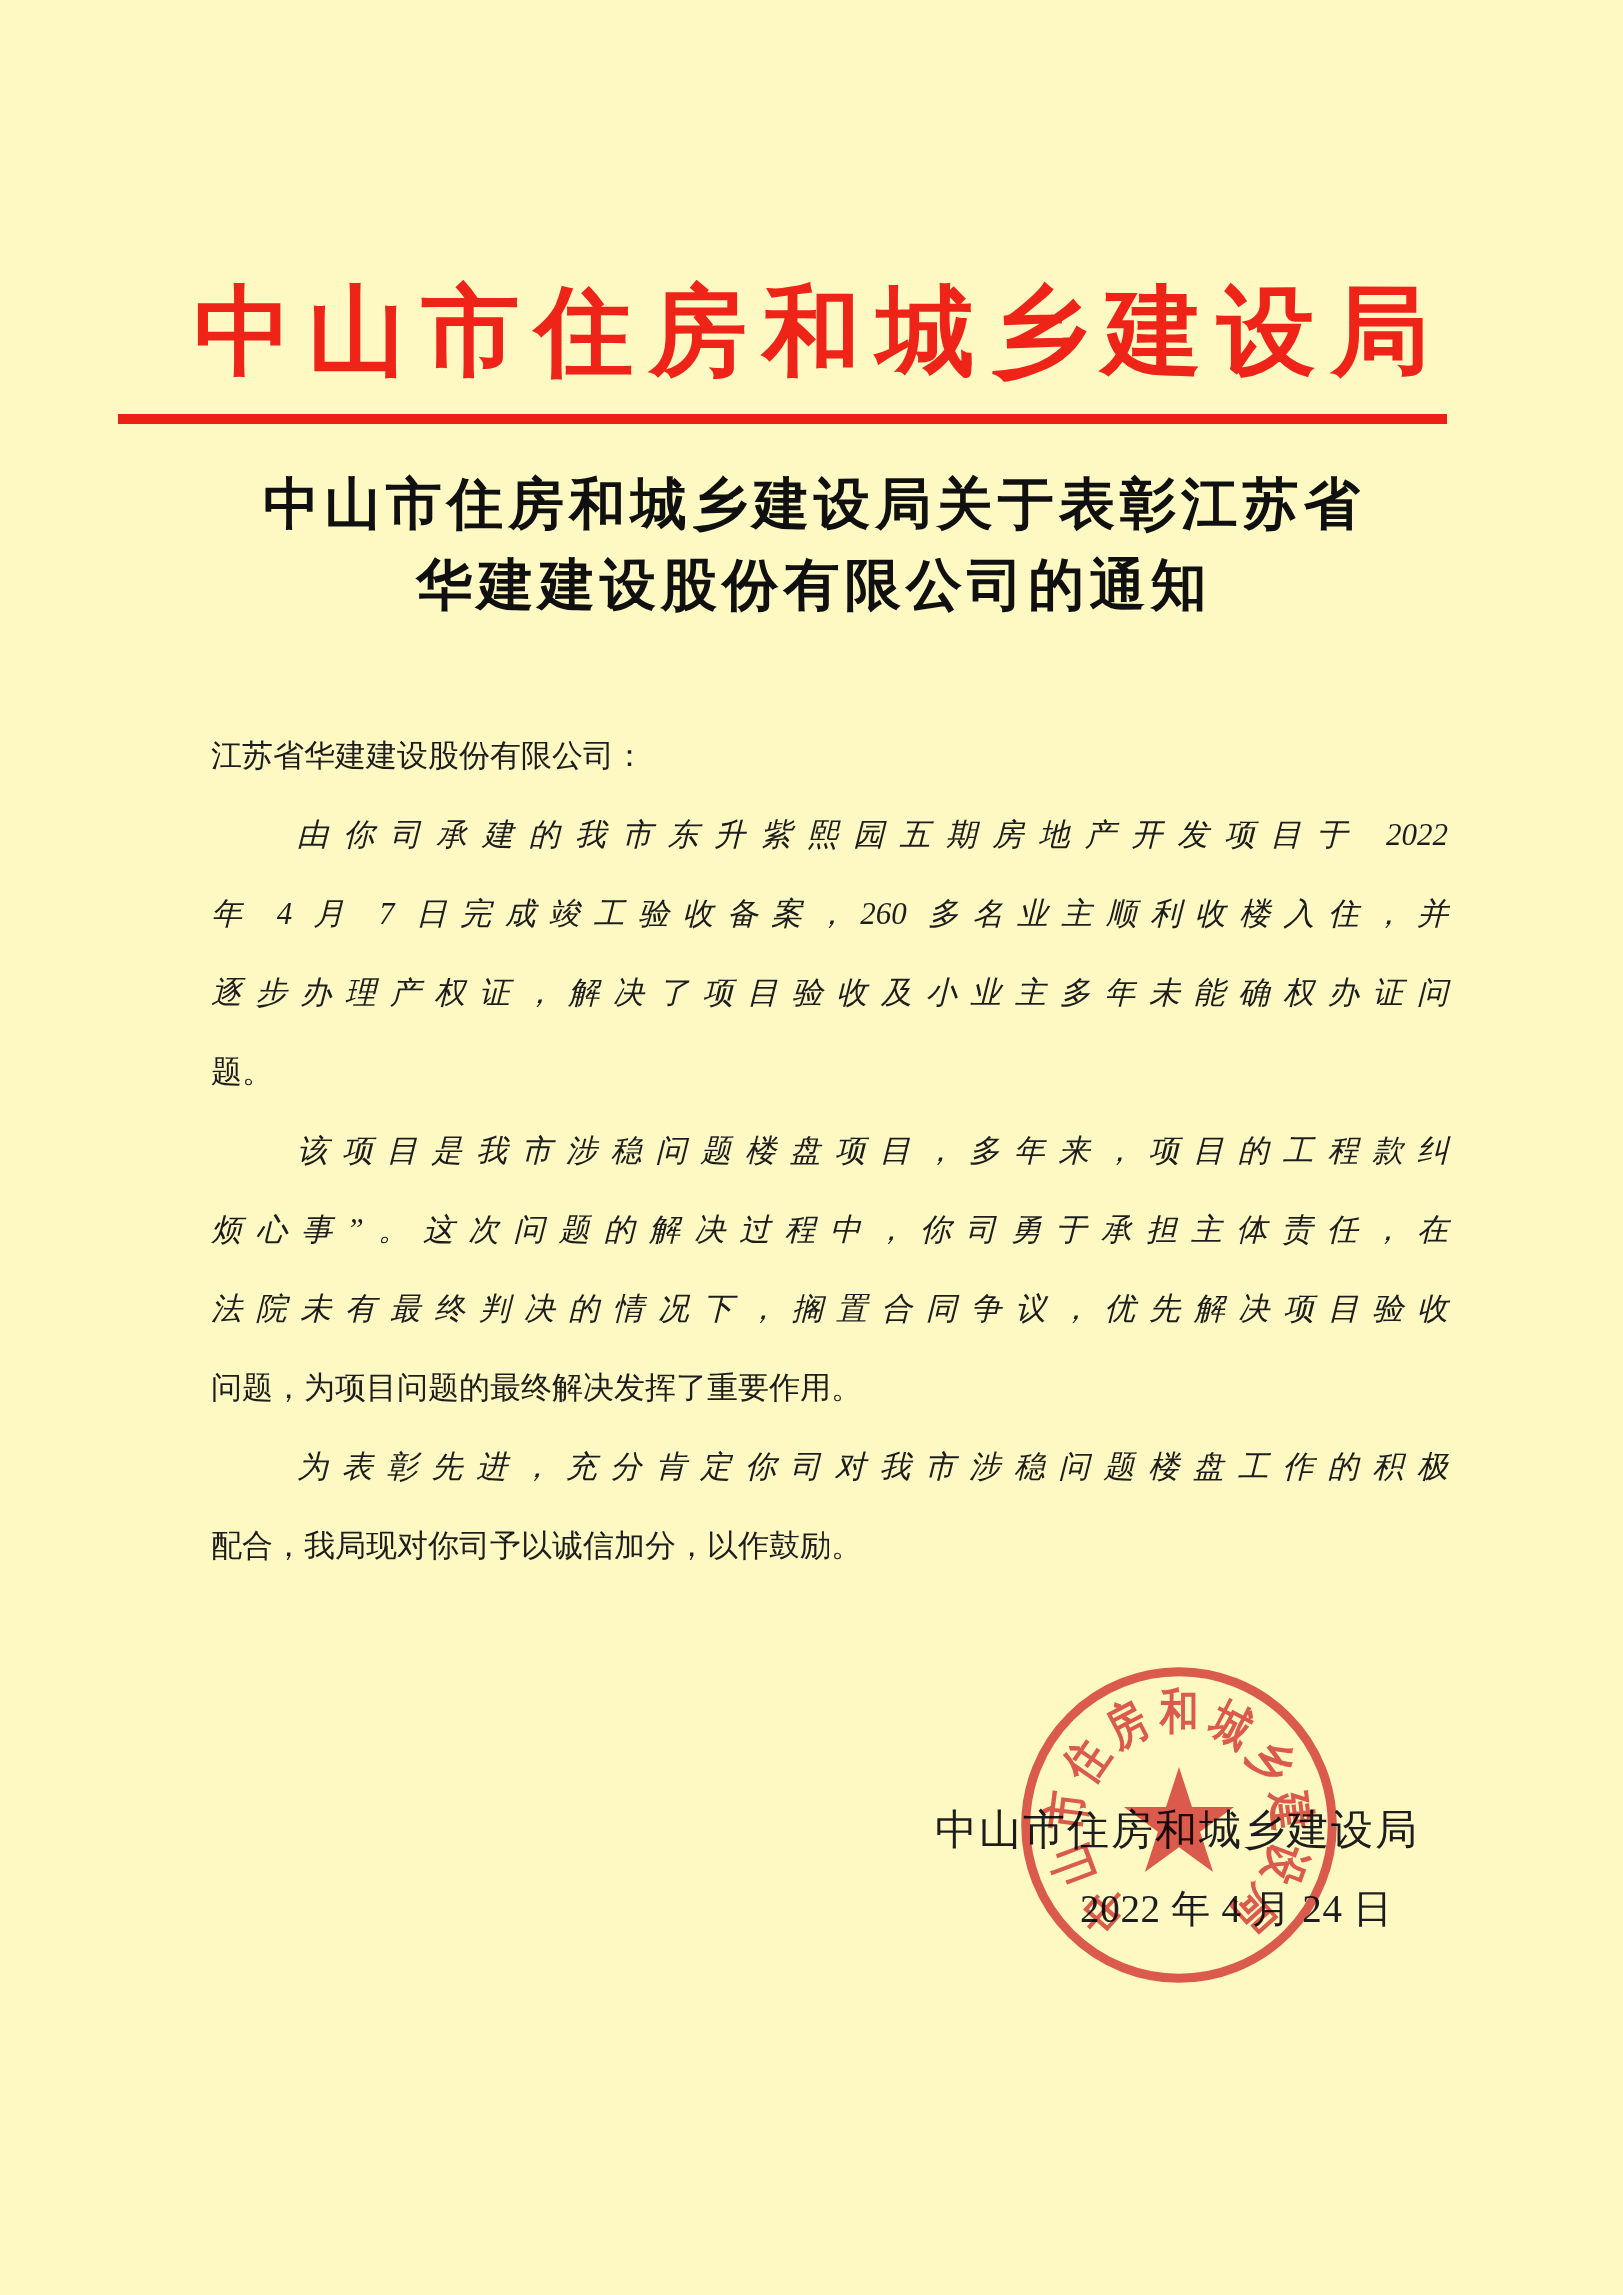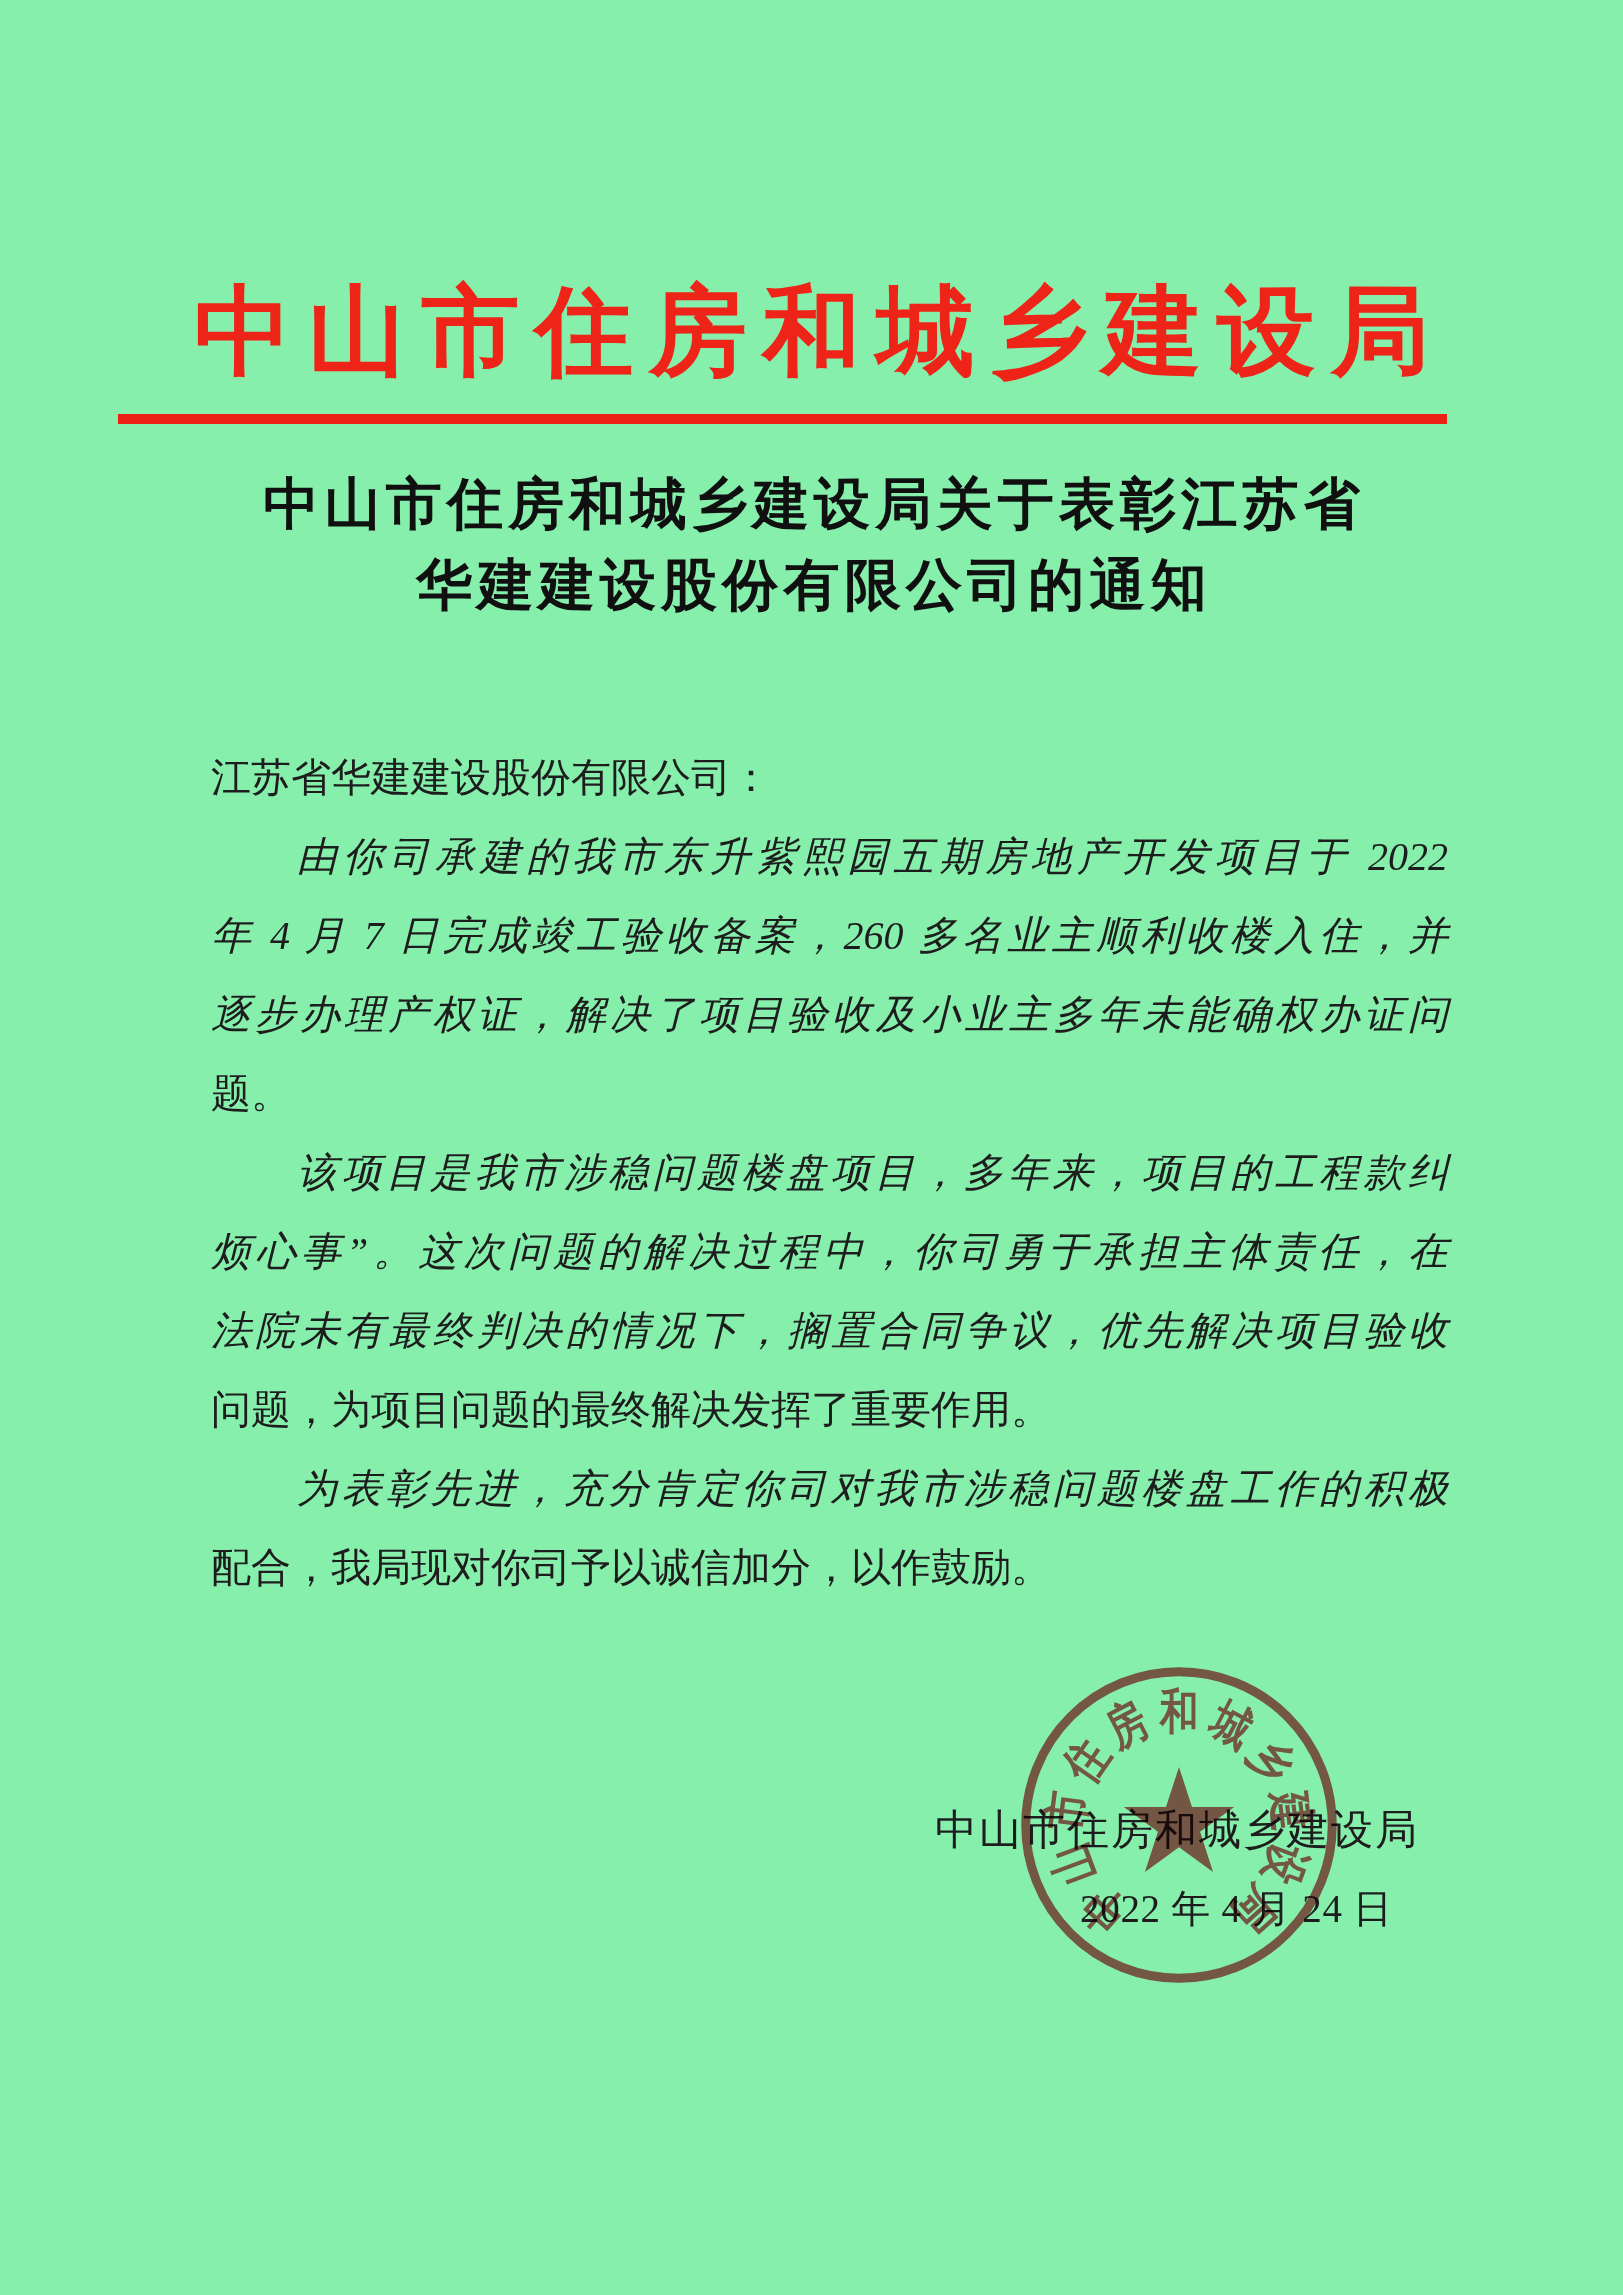--- a/index.html
+++ b/index.html
@@ -1,20 +1,20 @@
 <!DOCTYPE html>
 <html lang="zh" style="font-size:10.5px"><head>
 <meta charset="utf-8">
 <style>
   html, body { margin: 0; padding: 0; background: #ffffff; }
   .page {
     position: relative;
     width: 1623px;
     height: 2295px;
-    background: #86efac;
+    background: #fef9c3;
     overflow: hidden;
     font-family: "Liberation Serif", "DejaVu Serif", serif;
   }
   .agency-header {
     position: absolute;
     top: 278px;
     left: 0;
     width: 100%;
     text-align: center;
     font-size: 98px;
@@ -43,24 +43,24 @@
     font-weight: bold;
     color: #101010;
     font-size: 56px;
     line-height: 81px;
     letter-spacing: 5.2px;
     padding-left: 5.2px;
     box-sizing: border-box;
   }
   .body-block {
     position: absolute;
-    top: 738px;
+    top: 716px;
     left: 211px;
     width: 1237px;
-    font-size: 40px;
+    font-size: 31px;
     line-height: 79px;
     color: #1d1d1d;
   }
   .body-line { text-align: justify; text-justify: inter-character; }
   .body-line.fill { text-align-last: justify; font-style: italic; }
   .body-line.indent { text-indent: 86px; }
   .signature-line {
     position: absolute;
     top: 1807px;
     left: 935px;

